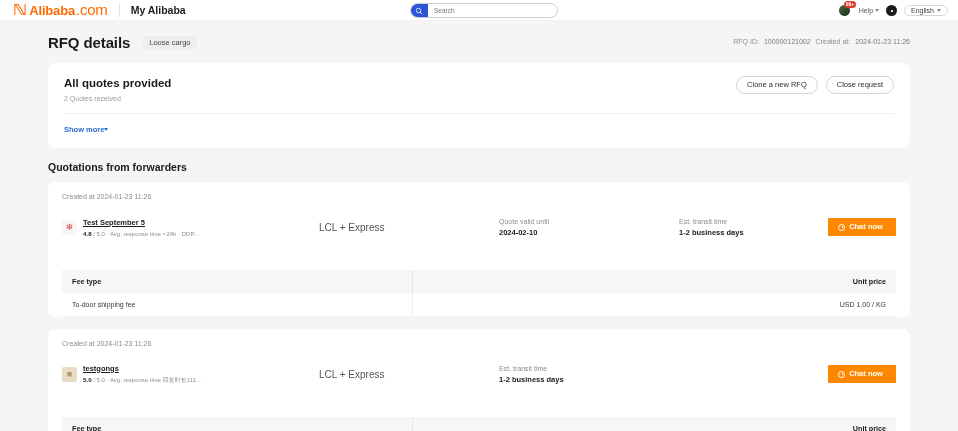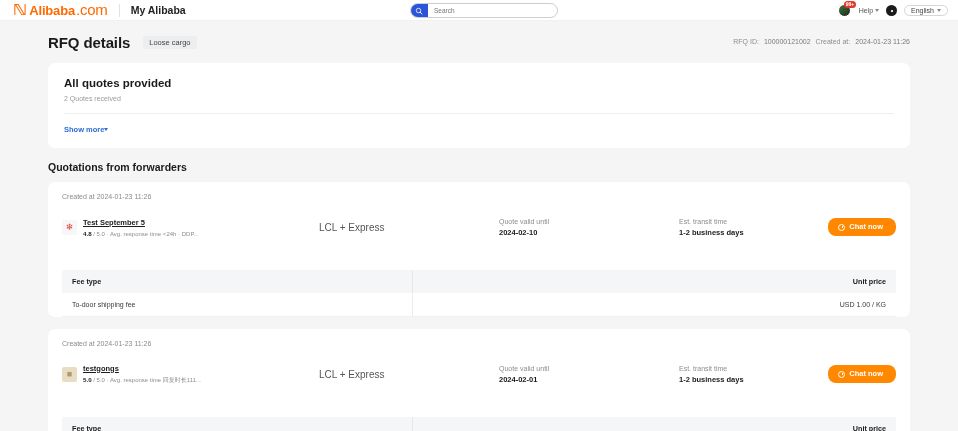--- a/index.html
+++ b/index.html
@@ -308,31 +308,31 @@
     font-size: 7.5px;
     color: #1a1a1a;
     font-weight: bold;
     margin-top: 3px;
   }
   .chat-btn {
     position: absolute;
     right: 0;
     background: #ff8800;
     border: none;
-    border-radius: 8px;
+    border-radius: 1px;
     color: #fff;
     font-size: 7.5px;
     font-weight: bold;
     padding: 5px 13px 5px 10px;
     display: flex; align-items: center; gap: 4px;
     cursor: pointer;
     font-family: "Liberation Sans", sans-serif;
     line-height: 1;
     width: 68px;
-    justify-content: space-between;
+    justify-content: center;
   }
   .chat-ico {
     width: 7px; height: 7px;
     border: 1px solid #fff;
     border-radius: 50%;
     position: relative;
     flex: none;
   }
   .chat-ico::after {
     content: "";
@@ -418,20 +418,24 @@
       <span class="val">100000121002</span>
       <b>Created at:</b>
       <span class="val">2024-01-23 11:26</span>
     </div>
   </div>
 
   <div class="card">
     <h2>All quotes provided</h2>
     <div class="sub">2 Quotes received</div>
 
+    <div class="card-actions">
+      <button class="ghost-btn">Clone a new RFQ</button>
+      <button class="ghost-btn">Close request</button>
+    </div>
 
     <div class="hr"></div>
 
 
     <div class="showmore">
       <span>Show more</span>
       <span class="chev-down"></span>
     </div>
   </div>
 
@@ -489,24 +493,20 @@
         <div>
           <span class="supplier-name">testgongs</span>
           <div class="supplier-meta">
             <b>5.0</b>
             <span>/ 5.0 · Avg. response time 回复时长111...</span>
           </div>
         </div>
       </div>
       <div class="col-mode">LCL + Express</div>
       <div class="col">
-        <div class="lbl">Quote valid until</div>
-        <div class="val">2024-02-01</div>
-      </div>
-      <div class="col">
         <div class="lbl">Est. transit time</div>
         <div class="val">1-2 business days</div>
       </div>
       <button class="chat-btn">
         <span class="chat-ico"></span>
         <span>Chat now</span>
       </button>
     </div>
 
     <table class="fees">

